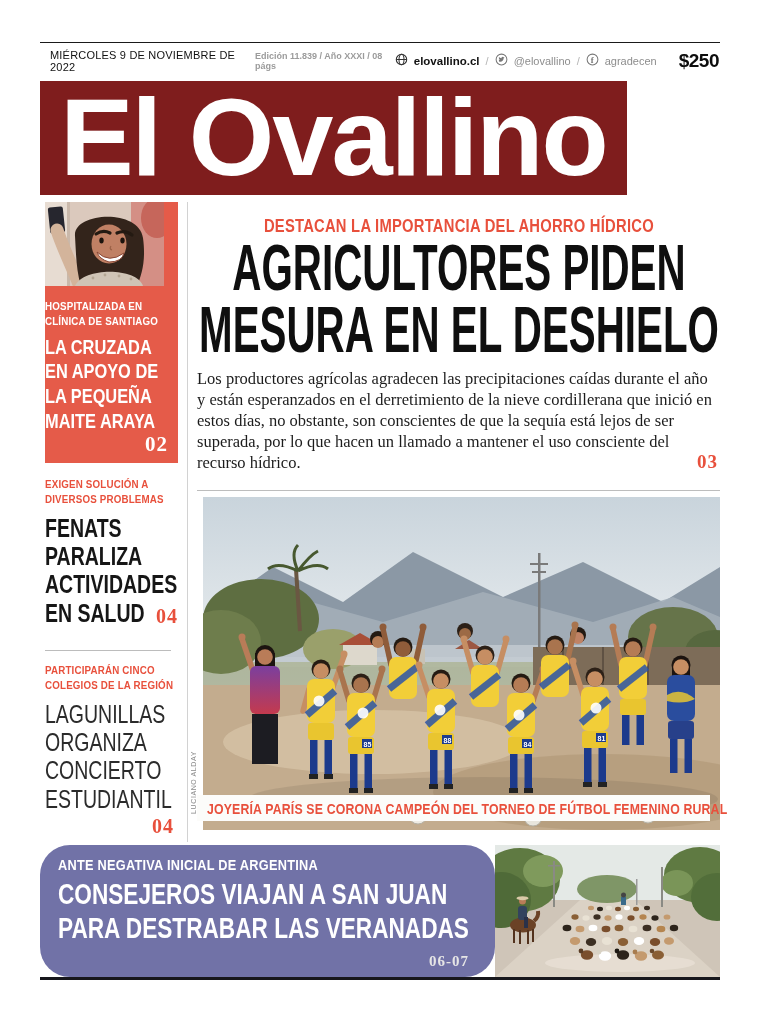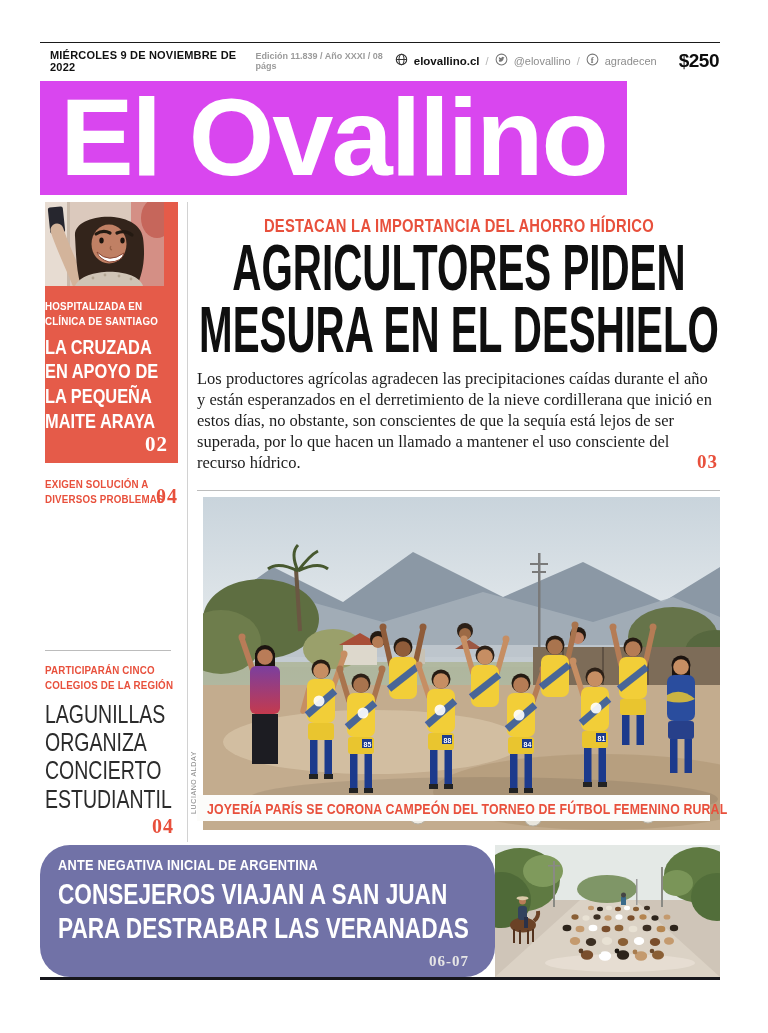--- a/index.html
+++ b/index.html
@@ -4,31 +4,31 @@
 <style>
   html,body{margin:0;padding:0;background:#e9e9e9;}
   .page{position:relative;width:768px;height:1033px;background:#ffffff;margin:0 auto;
         font-family:"Liberation Sans",sans-serif;overflow:hidden;-webkit-font-smoothing:antialiased;}
 
   
   .topline{position:absolute;left:40px;top:42px;width:680px;height:1px;background:#1a1a1a;}
   .dateline{position:absolute;left:50px;top:49px;width:669px;height:24px;display:flex;
             justify-content:space-between;align-items:center;}
   .dl-left{display:flex;align-items:baseline;gap:7px;}
-  .dl-date{font-size:11px;font-weight:bold;color:#111;letter-spacing:.2px;}
+  .dl-date{font-size:11px;font-weight:normal;color:#111;letter-spacing:.2px;}
   .dl-edition{font-size:9px;color:#9b9b9b;font-weight:bold;}
   .dl-right{display:flex;align-items:center;gap:6px;}
   .dl-site{font-size:11.5px;font-weight:bold;color:#111;}
   .dl-handle{font-size:11px;color:#8d8d8d;}
   .dl-sep{font-size:11px;color:#b5b5b5;}
   .dl-price{font-size:19px;font-weight:bold;color:#0d0d0d;margin-left:16px;letter-spacing:-.5px;}
   .mini-icon{display:inline-block;vertical-align:middle;}
 
   
-  .masthead{position:absolute;left:40px;top:81px;width:587px;height:114px;background:#d946ef;
+  .masthead{position:absolute;left:40px;top:81px;width:587px;height:114px;background:#7f1d1d;
             text-align:center;}
   .masthead span{font-size:110px;line-height:112px;font-weight:bold;color:#ffffff;letter-spacing:-2px;}
 
   
   .cx85{display:block;width:117.6%;transform:scaleX(.85);transform-origin:0 0;}
   .cx78{display:block;width:128.2%;transform:scaleX(.78);transform-origin:0 0;}
   .cx82c{display:block;width:121.95%;margin-left:-10.97%;transform:scaleX(.82);transform-origin:50% 0;}
   .cx63c{display:block;width:158.7%;margin-left:-29.35%;transform:scaleX(.63);transform-origin:50% 0;white-space:nowrap;}
 
   
@@ -158,20 +158,23 @@
       </div>
       <div class="rb-head">
         <span class="cx78">LA CRUZADA EN APOYO DE LA PEQUEÑA MAITE ARAYA</span>
       </div>
       <span class="rb-page">02</span>
     </div>
 
     <div class="sstory s2">
       <div class="side-kicker">
         <span class="cx85">EXIGEN SOLUCIÓN A DIVERSOS PROBLEMAS</span>
+      </div>
+      <div class="side-head">
+        <span class="cx78">FENATS PARALIZA ACTIVIDADES EN SALUD</span>
       </div>
       <span class="side-page">04</span>
     </div>
 
     <div class="sdivider"></div>
 
     <div class="sstory s3">
       <div class="side-kicker">
         <span class="cx85">PARTICIPARÁN CINCO COLEGIOS DE LA REGIÓN</span>
       </div>

